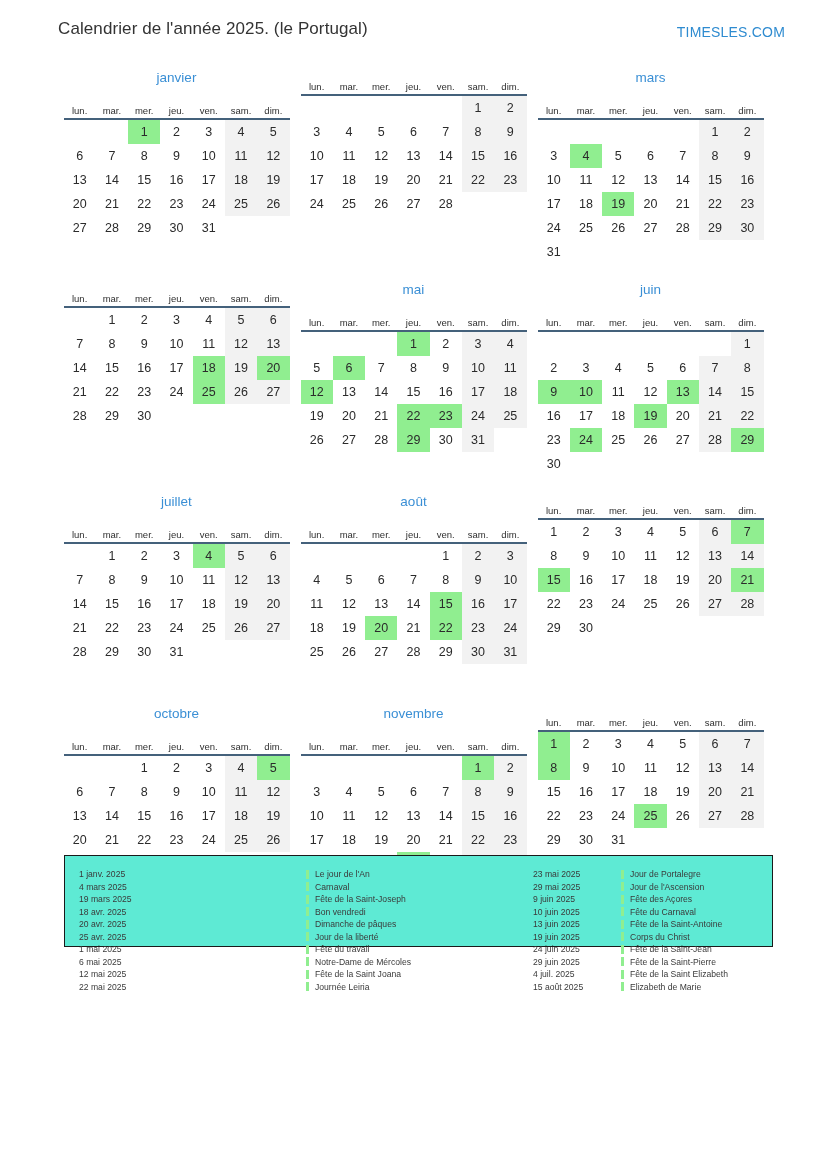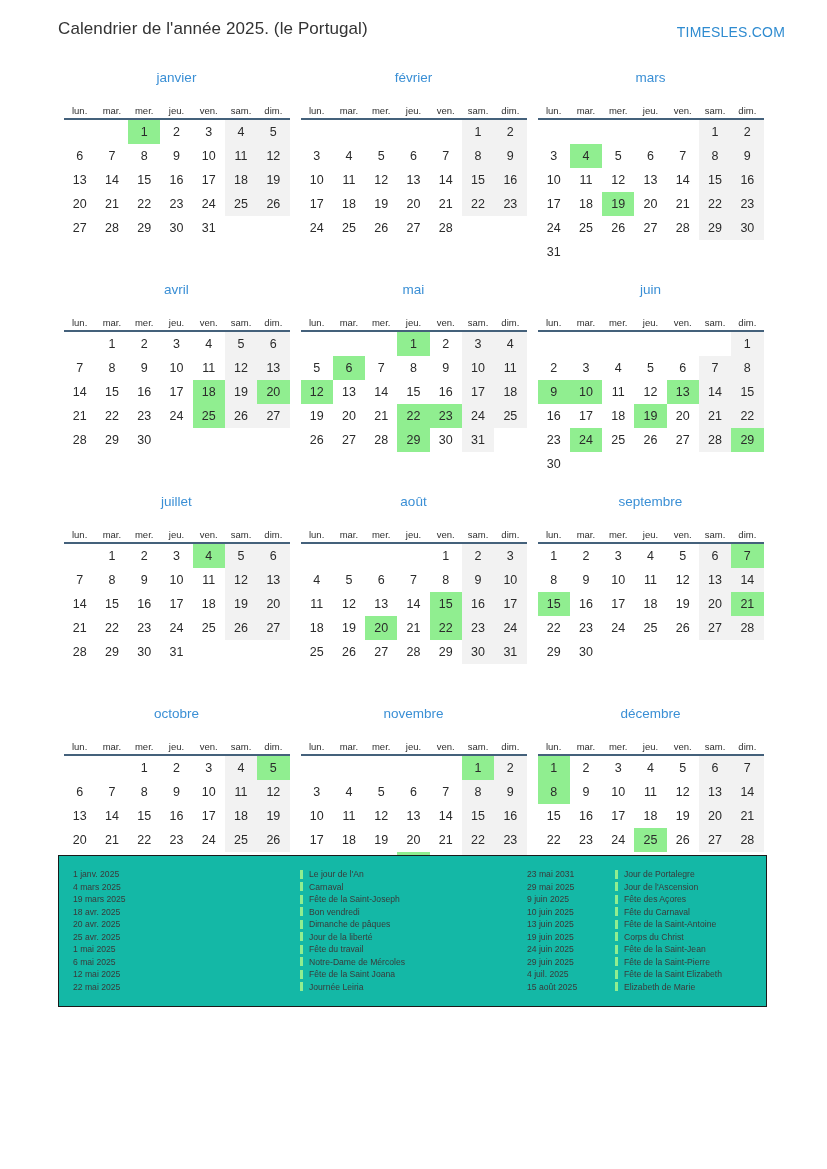--- a/index.html
+++ b/index.html
@@ -98,27 +98,27 @@
   table.cal td.holiday {
     background: #90ee90;
   }
   table.cal td.empty {
     background: transparent;
   }
 
   
   .legend-box {
     position: absolute;
-    left: 58px;
+    left: 64px;
     top: 855px;
     width: 709px;
-    height: 152px;
+    height: 92px;
     border: 1px solid #1a1a1a;
     box-sizing: border-box;
-    background: #14b8a6;
+    background: #5eead4;
   }
   .legend-inner {
     display: grid;
     grid-template-columns: repeat(3, 1fr);
     padding: 12px 12px 10px 14px;
     box-sizing: border-box;
     height: 100%;
   }
   .legend-col {
     display: flex;
@@ -215,21 +215,20 @@
             <td>29</td>
             <td>30</td>
             <td>31</td>
             <td class="empty"></td>
             <td class="empty"></td>
           </tr>
         </tbody>
       </table>
     </div>
     <div class="month">
-      <div class="month-title">février</div>
       <table class="cal">
         <thead>
           <tr>
             <th>lun.</th>
             <th>mar.</th>
             <th>mer.</th>
             <th>jeu.</th>
             <th>ven.</th>
             <th>sam.</th>
             <th>dim.</th>
@@ -350,21 +349,20 @@
             <td class="empty"></td>
             <td class="empty"></td>
             <td class="empty"></td>
             <td class="empty"></td>
             <td class="empty"></td>
           </tr>
         </tbody>
       </table>
     </div>
     <div class="month">
-      <div class="month-title">avril</div>
       <table class="cal">
         <thead>
           <tr>
             <th>lun.</th>
             <th>mar.</th>
             <th>mer.</th>
             <th>jeu.</th>
             <th>ven.</th>
             <th>sam.</th>
             <th>dim.</th>
@@ -674,21 +672,20 @@
             <td>27</td>
             <td>28</td>
             <td>29</td>
             <td class="weekend">30</td>
             <td class="weekend">31</td>
           </tr>
         </tbody>
       </table>
     </div>
     <div class="month">
-      <div class="month-title">septembre</div>
       <table class="cal">
         <thead>
           <tr>
             <th>lun.</th>
             <th>mar.</th>
             <th>mer.</th>
             <th>jeu.</th>
             <th>ven.</th>
             <th>sam.</th>
             <th>dim.</th>
@@ -863,21 +860,20 @@
             <td>26</td>
             <td class="holiday">27</td>
             <td>28</td>
             <td class="weekend">29</td>
             <td class="weekend">30</td>
           </tr>
         </tbody>
       </table>
     </div>
     <div class="month">
-      <div class="month-title">décembre</div>
       <table class="cal">
         <thead>
           <tr>
             <th>lun.</th>
             <th>mar.</th>
             <th>mer.</th>
             <th>jeu.</th>
             <th>ven.</th>
             <th>sam.</th>
             <th>dim.</th>
@@ -1005,21 +1001,21 @@
           <span class="legend-bar"></span>
           <span class="legend-label">Fête de la Saint Joana</span>
         </div>
         <div class="legend-row">
           <span class="legend-bar"></span>
           <span class="legend-label">Journée Leiria</span>
         </div>
       </div>
       <div class="legend-col">
         <div class="legend-row">
-          <span class="legend-date">23 mai 2031</span>
+          <span class="legend-date">23 mai 2025</span>
           <span class="legend-bar"></span>
           <span class="legend-label">Jour de Portalegre</span>
         </div>
         <div class="legend-row">
           <span class="legend-date">29 mai 2025</span>
           <span class="legend-bar"></span>
           <span class="legend-label">Jour de l'Ascension</span>
         </div>
         <div class="legend-row">
           <span class="legend-date">9 juin 2025</span>

